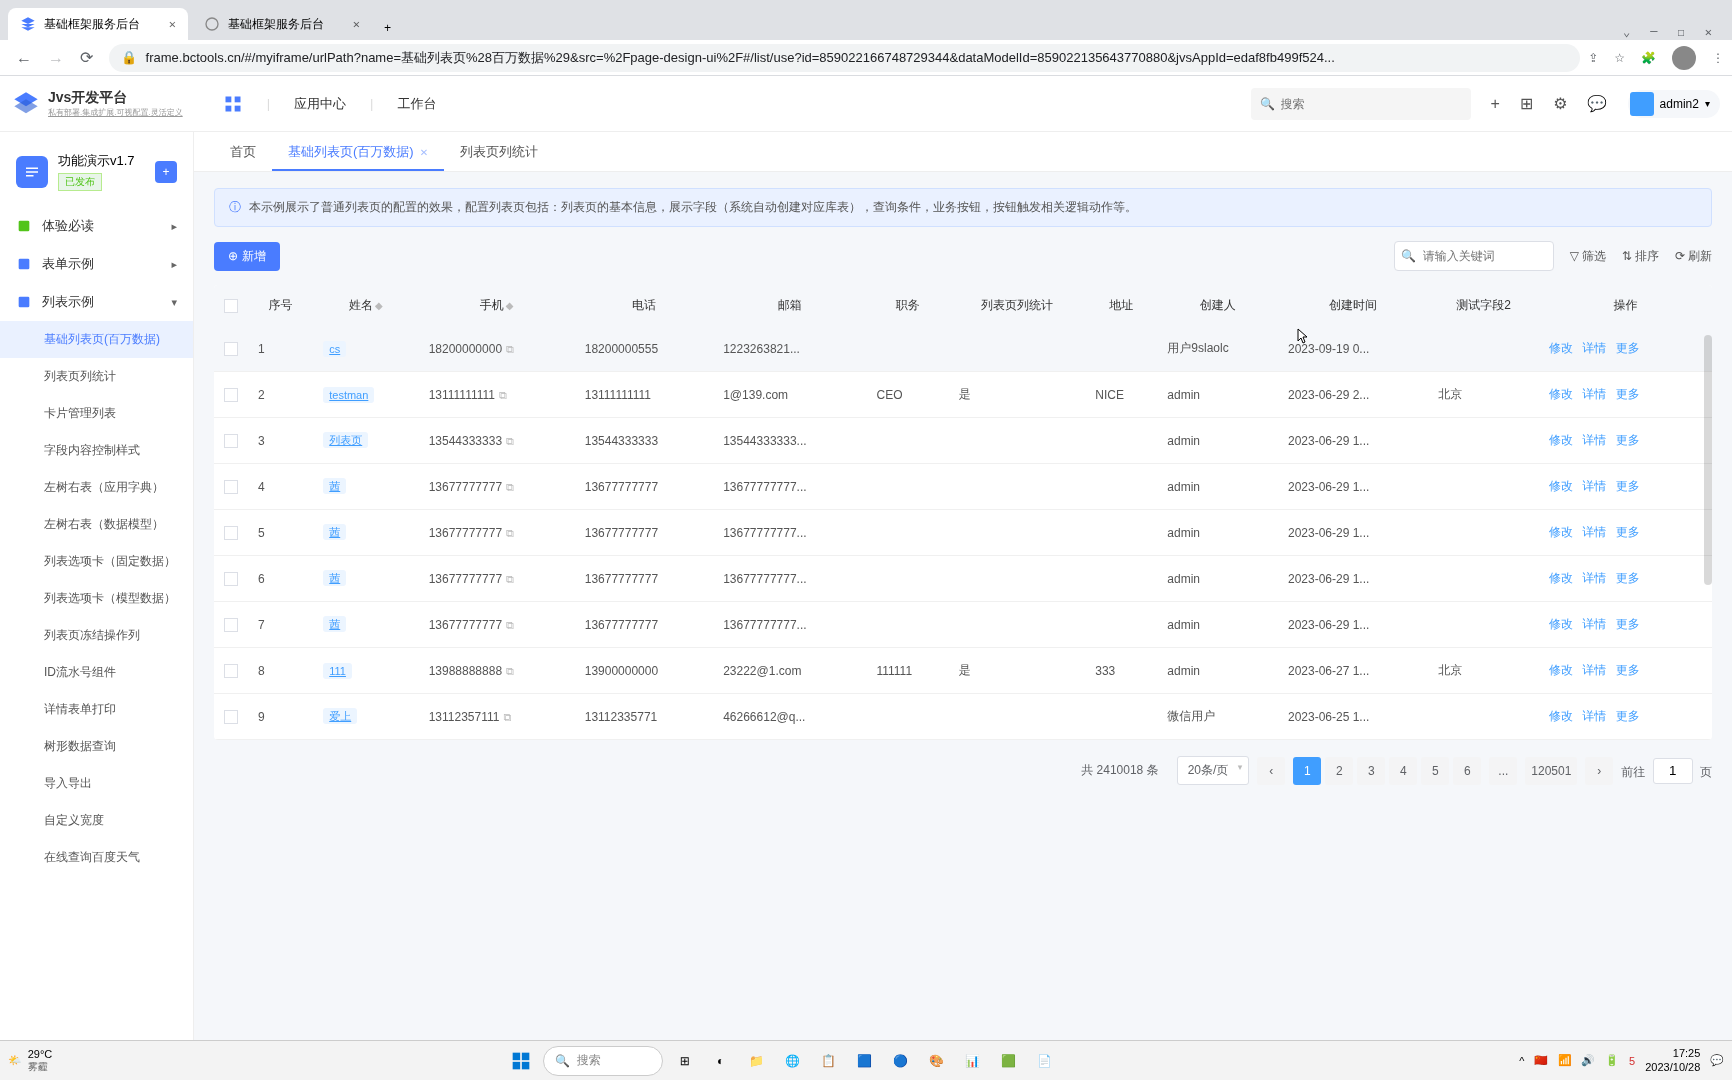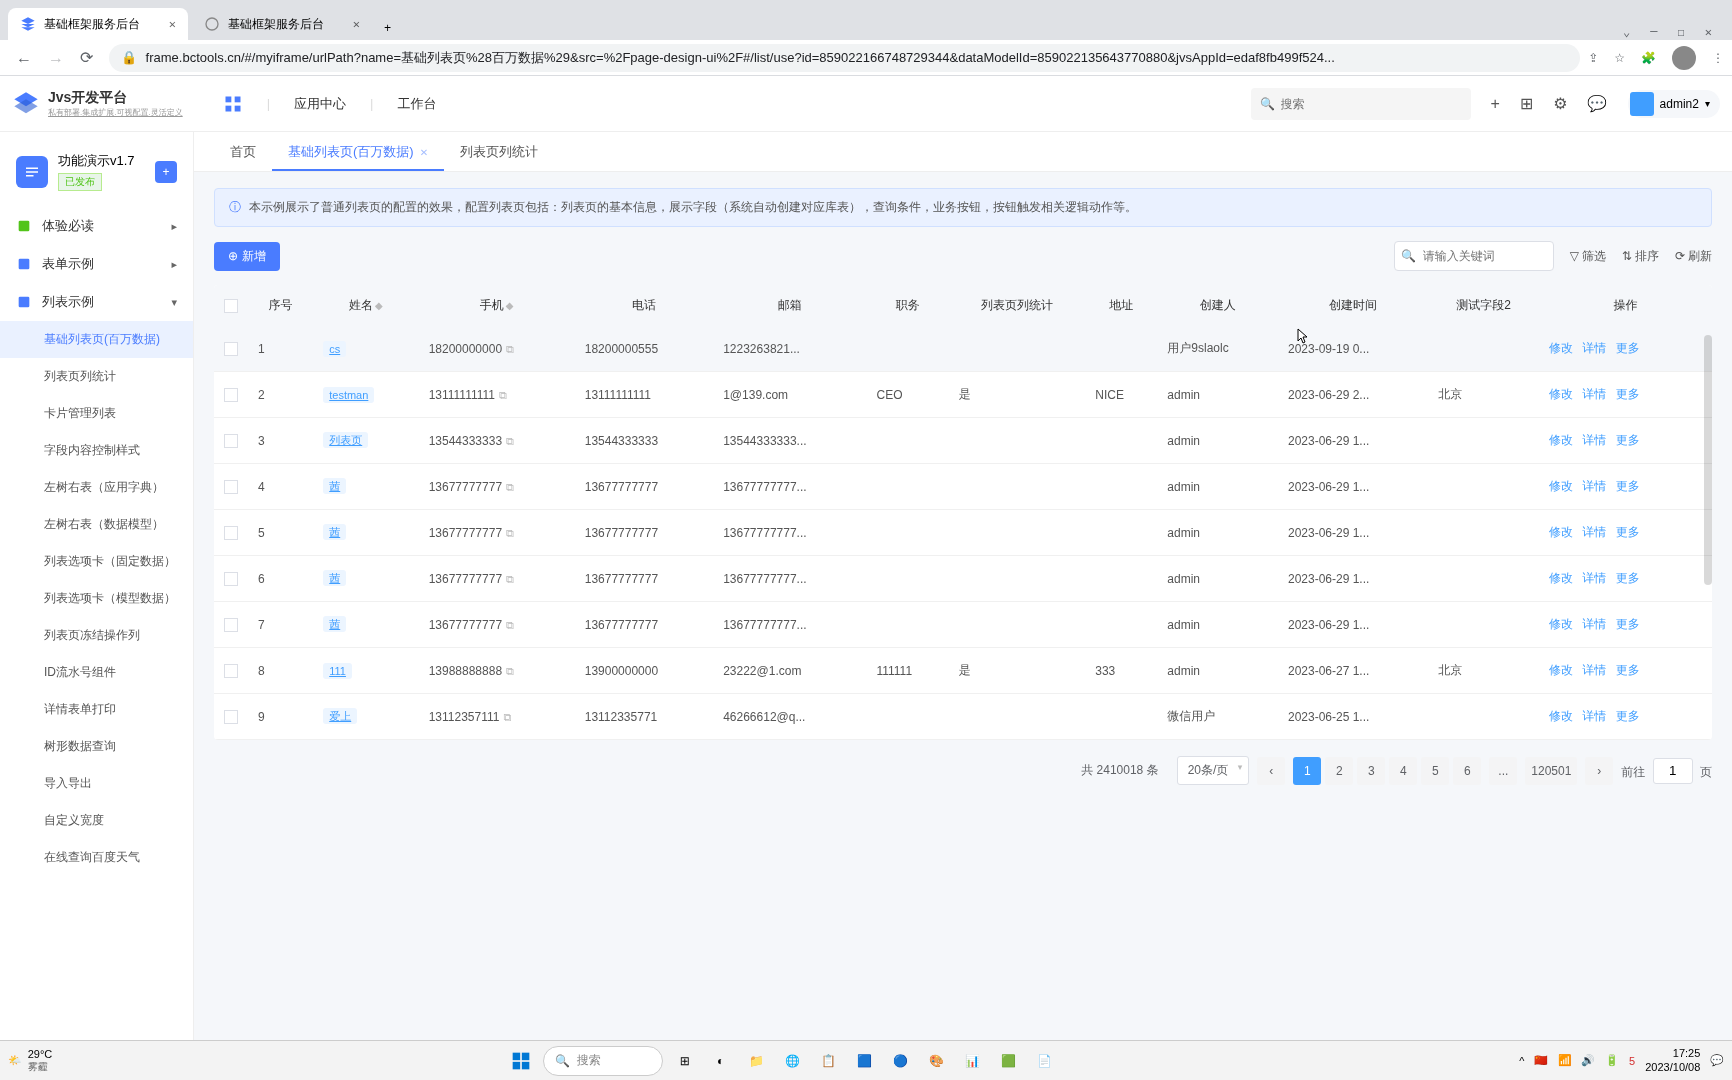--- a/index.html
+++ b/index.html
@@ -573,21 +573,21 @@
   </div>
   <div class="tray">
     <span>^</span>
     <span>🇨🇳</span>
     <span>📶</span>
     <span>🔊</span>
     <span>🔋</span>
     <span style="color:#d32f2f">5</span>
     <div class="tray-time">
       <div>17:25</div>
-      <div>2023/10/08</div>
+      <div>2023/10/28</div>
     </div>
     <span>💬</span>
   </div>
 </div>
 
 <svg class="cursor" style="left:1293px;top:328px" viewBox="0 0 16 20">
   <path fill="#fff" stroke="#000" stroke-width="1" d="M5 1v12l3-3 2 5 2-1-2-5h4z"></path>
 </svg>
 
 </body></html>

